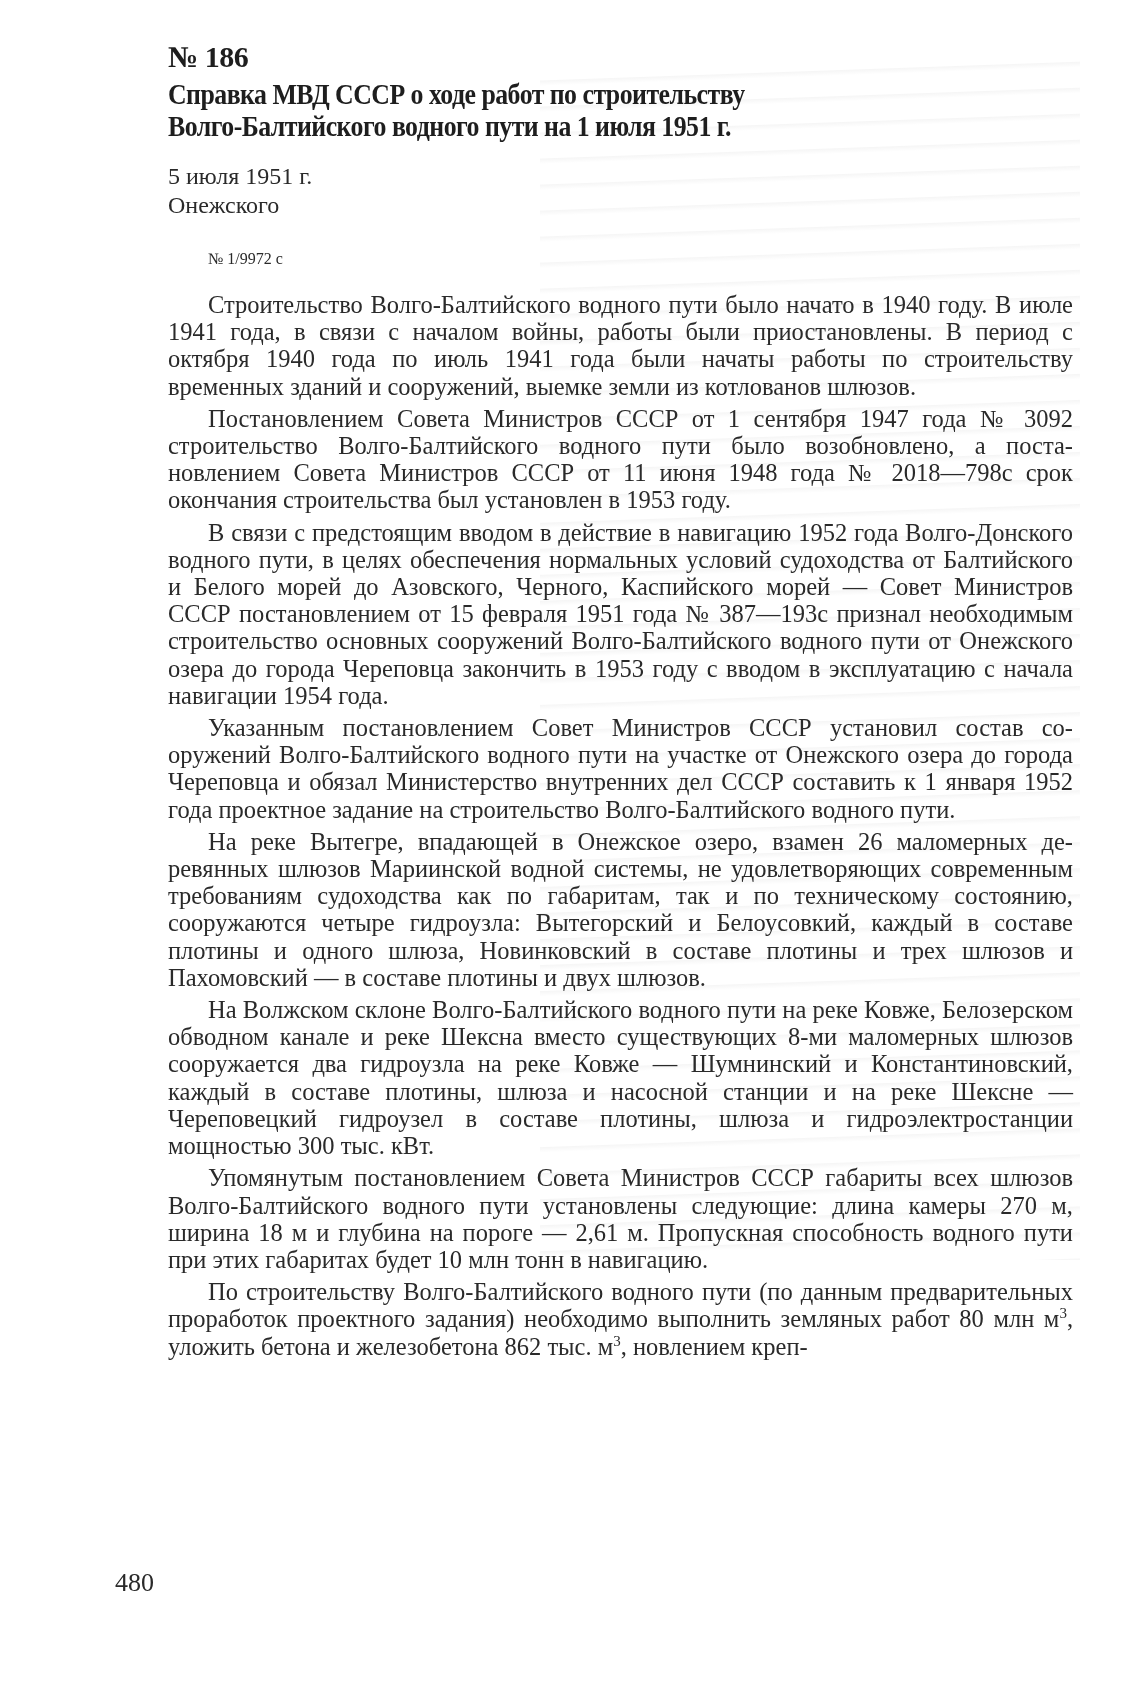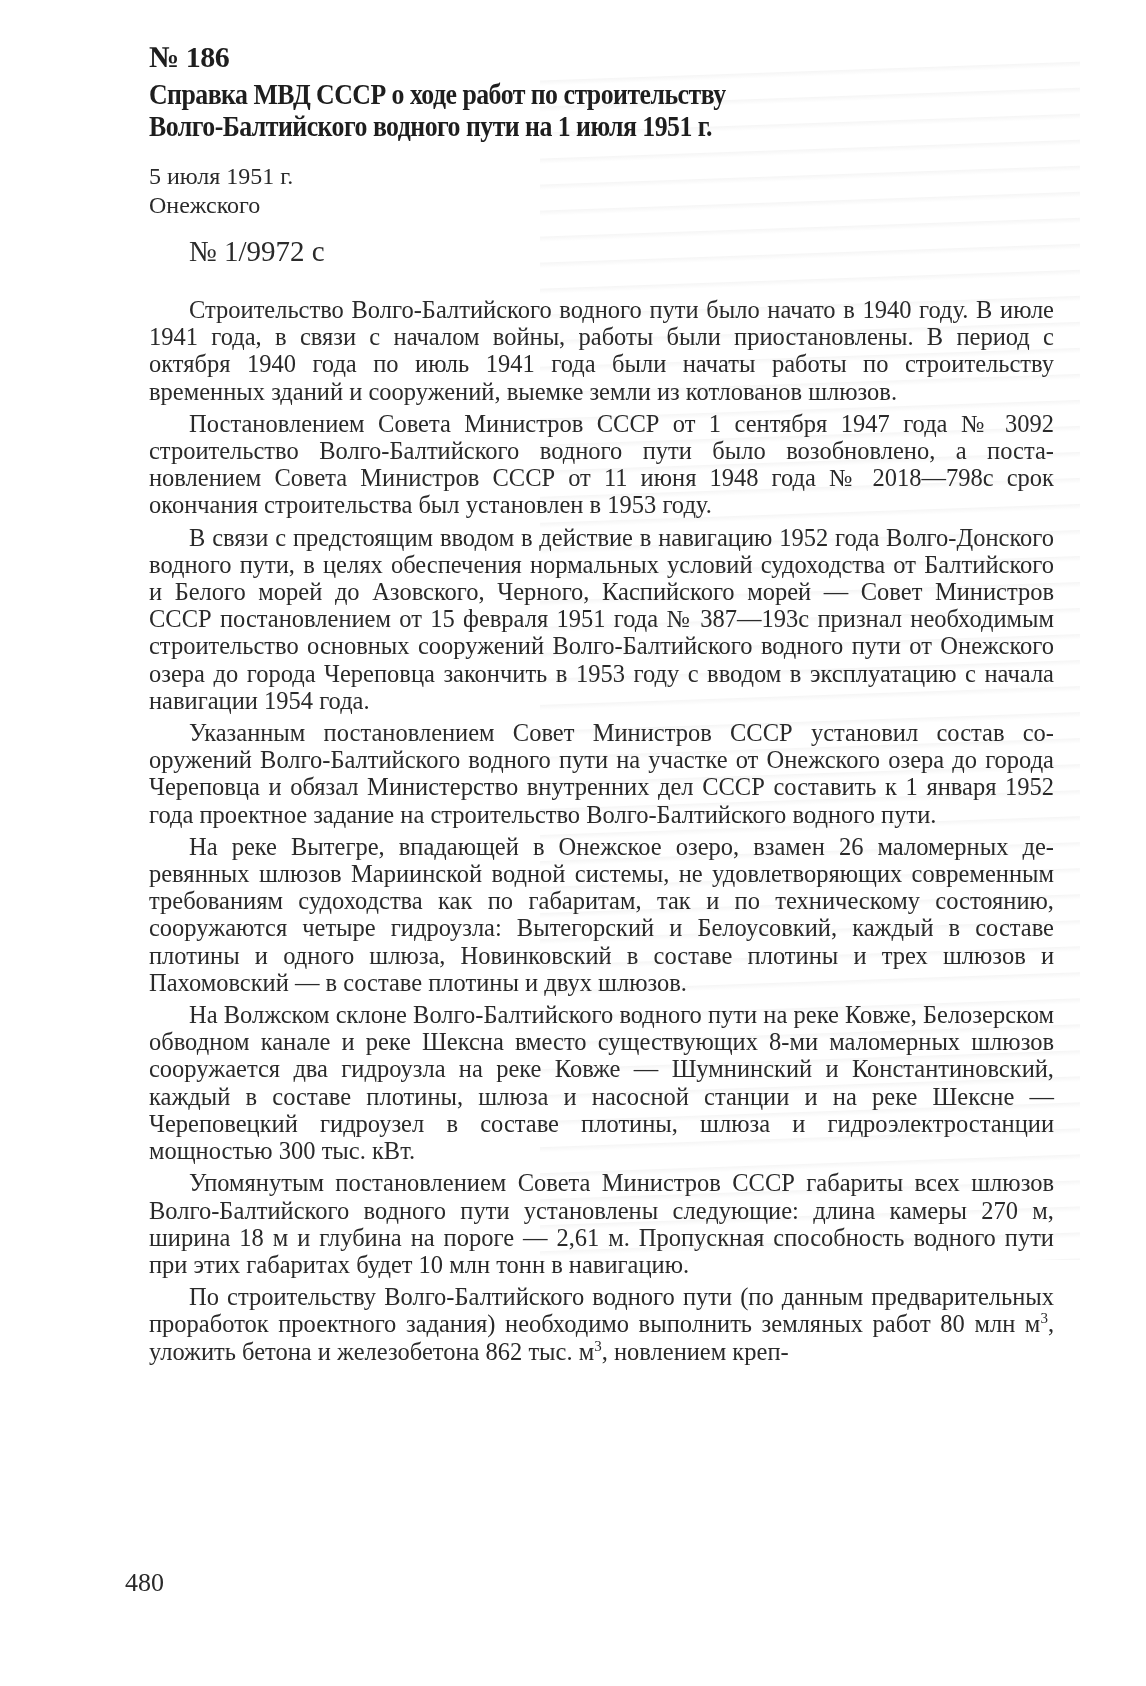--- a/index.html
+++ b/index.html
@@ -10,21 +10,21 @@
     body {
       width: 1146px;
       height: 1686px;
       position: relative;
       overflow: hidden;
       font-family: "Liberation Serif", "DejaVu Serif", serif;
       color: #2a2a2a;
     }
     .page {
       position: absolute;
-      left: 149px;
+      left: 168px;
       top: 40px;
       width: 905px;
     }
     .doc-number {
       font-family: "Liberation Serif", serif;
       font-weight: bold;
       font-size: 30px;
       line-height: 34px;
       letter-spacing: -0.5px;
       color: #1e1e1e;
@@ -41,45 +41,45 @@
       width: 116%;
     }
     .meta-right {
       text-align: left;
       font-size: 24px;
       line-height: 29px;
       margin-top: 20px;
       padding-right: 0px;
     }
     .ref-number {
-      font-size: 29px;
+      font-size: 16px;
       line-height: 29px;
-      margin-top: 17px;
+      margin-top: 24px;
       padding-left: 40px;
     }
     .body {
-      margin-top: 30px;
+      margin-top: 18px;
       font-size: 24.5px;
       line-height: 27.2px;
       text-align: justify;
       hyphens: manual;
       font-family: Liberation Serif, serif;
     }
     .body p {
       margin: 0 0 5px 0;
       text-indent: 40px;
     }
     sup {
       font-size: 15px;
       line-height: 0;
       vertical-align: super;
     }
     .page-number {
       position: absolute;
-      left: 125px;
+      left: 115px;
       top: 1568px;
       font-size: 26px;
       line-height: 30px;
       color: #2a2a2a;
     }
     
     .bleed {
       position: absolute;
       left: 540px;
       top: 60px;

